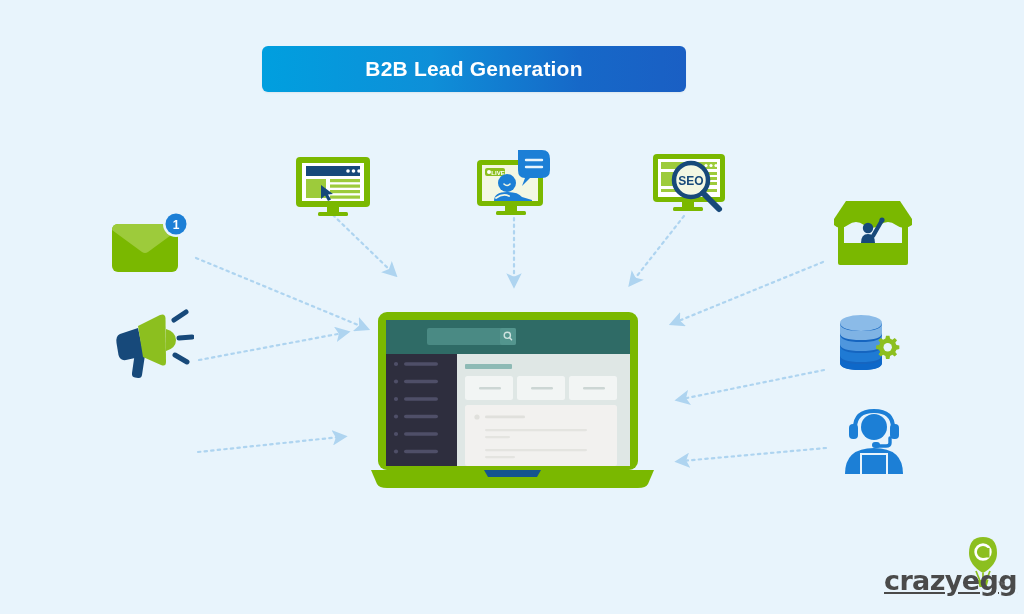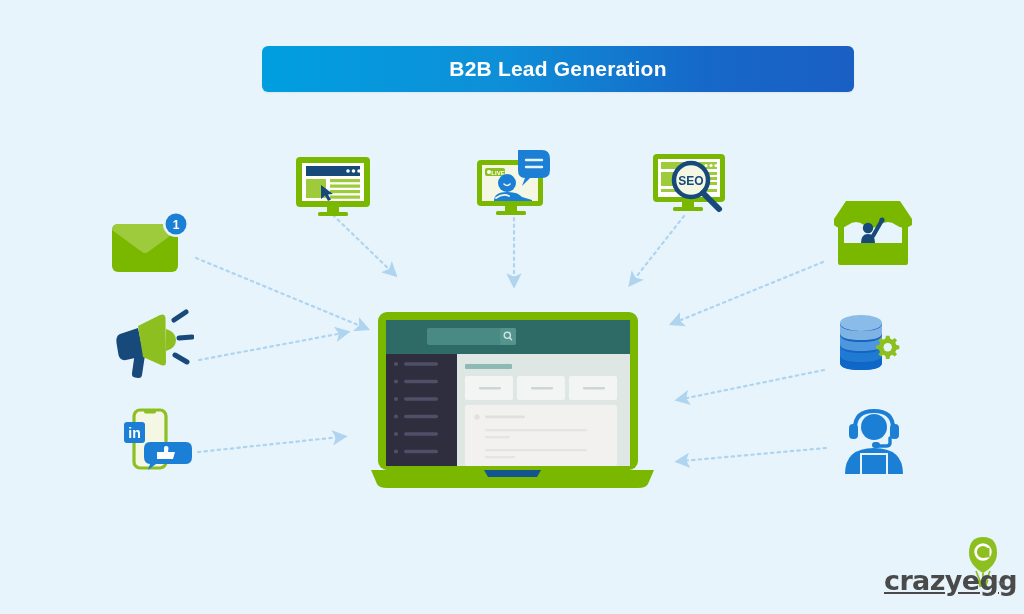--- a/index.html
+++ b/index.html
@@ -19,21 +19,21 @@
     inset: 0;
     width: 1024px;
     height: 614px;
   }
 
   
   .title-banner {
     position: absolute;
     left: 262px;
     top: 46px;
-    width: 592px;
+    width: 424px;
     height: 46px;
     border-radius: 6px;
     background: linear-gradient(90deg, #009fdf 0%, #0e8fd8 40%, #1668c8 75%, #1a5fc4 100%);
     display: flex;
     align-items: center;
     justify-content: center;
     box-shadow: 0 1px 2px rgba(0,0,0,0.06);
   }
   .title-banner .title-text {
     color: #ffffff;
@@ -148,31 +148,20 @@
       <path d="M30 21 L52 10 Q57 8 57.5 13 L58 57 Q58 62 53 60 L35 52 Z" fill="#8cbf1f"></path>
       <path d="M58 24 Q68 27 68 35 Q68 43 58 46 Z" fill="#8cbf1f"></path>
       <g stroke="#17497a" stroke-width="5" stroke-linecap="round">
         <line x1="66" y1="15" x2="78" y2="7"></line>
         <line x1="71" y1="33" x2="84" y2="32"></line>
         <line x1="67" y1="50" x2="79" y2="57"></line>
       </g>
     </svg>
   </div>
 
-  <div class="icon-node" style="left:118px; top:406px;">
-    <svg width="76" height="72" viewBox="0 0 76 72">
-      <rect x="16" y="4" width="32" height="58" rx="6" fill="#f3f7e3" stroke="#8cbf1f" stroke-width="3.2"></rect>
-      <rect x="26" y="4" width="12" height="3.6" rx="1.8" fill="#8cbf1f"></rect>
-      <rect x="6" y="16" width="21" height="21" rx="3" fill="#1c7fd6"></rect>
-      <text x="16.5" y="32" font-size="14" font-weight="bold" fill="#ffffff" text-anchor="middle" font-family="Liberation Sans, sans-serif">in</text>
-      <path d="M32 36 L68 36 Q74 36 74 43 L74 51 Q74 58 68 58 L38 58 L30 64 L32 58 Q26 57.5 26 51 L26 43 Q26 36 32 36 Z" fill="#1c7fd6"></path>
-      <path d="M46 42 L46 46 L42 46 L42 53 L55 53 L57 46 L50 46 L50.5 42 Q50.5 40 48 40 Q46 40 46 42 Z" fill="#ffffff"></path>
-      <rect x="39" y="46" width="4" height="7" fill="#ffffff"></rect>
-    </svg>
-  </div>
 
   <div class="icon-node" style="left:294px; top:155px;">
     <svg width="78" height="62" viewBox="0 0 78 62">
       <rect x="2" y="2" width="74" height="50" rx="4" fill="#7ab800"></rect>
       <rect x="8" y="8" width="62" height="38" fill="#ffffff"></rect>
       <rect x="12" y="11" width="54" height="10" fill="#17497a"></rect>
       <circle cx="54" cy="16" r="1.8" fill="#ffffff"></circle>
       <circle cx="59.5" cy="16" r="1.8" fill="#ffffff"></circle>
       <circle cx="65" cy="16" r="1.8" fill="#ffffff"></circle>
       <rect x="12" y="24" width="20" height="19" fill="#9dcb3b"></rect>

